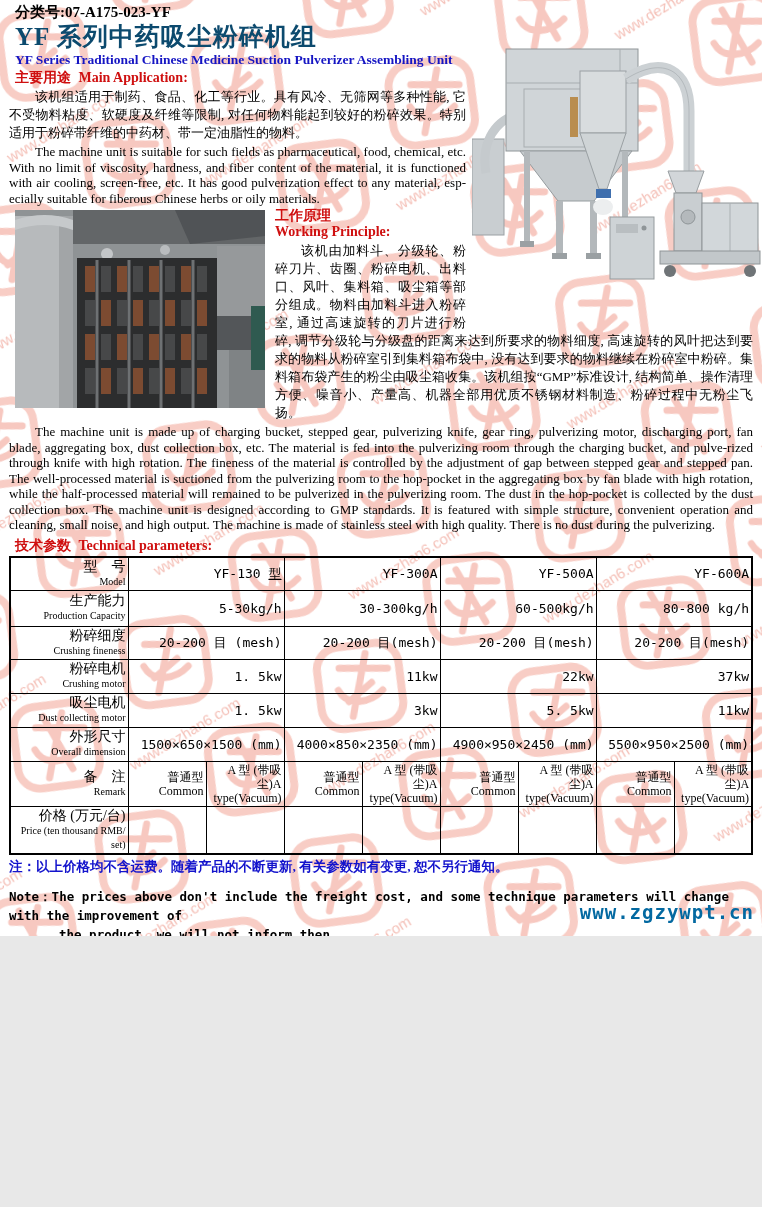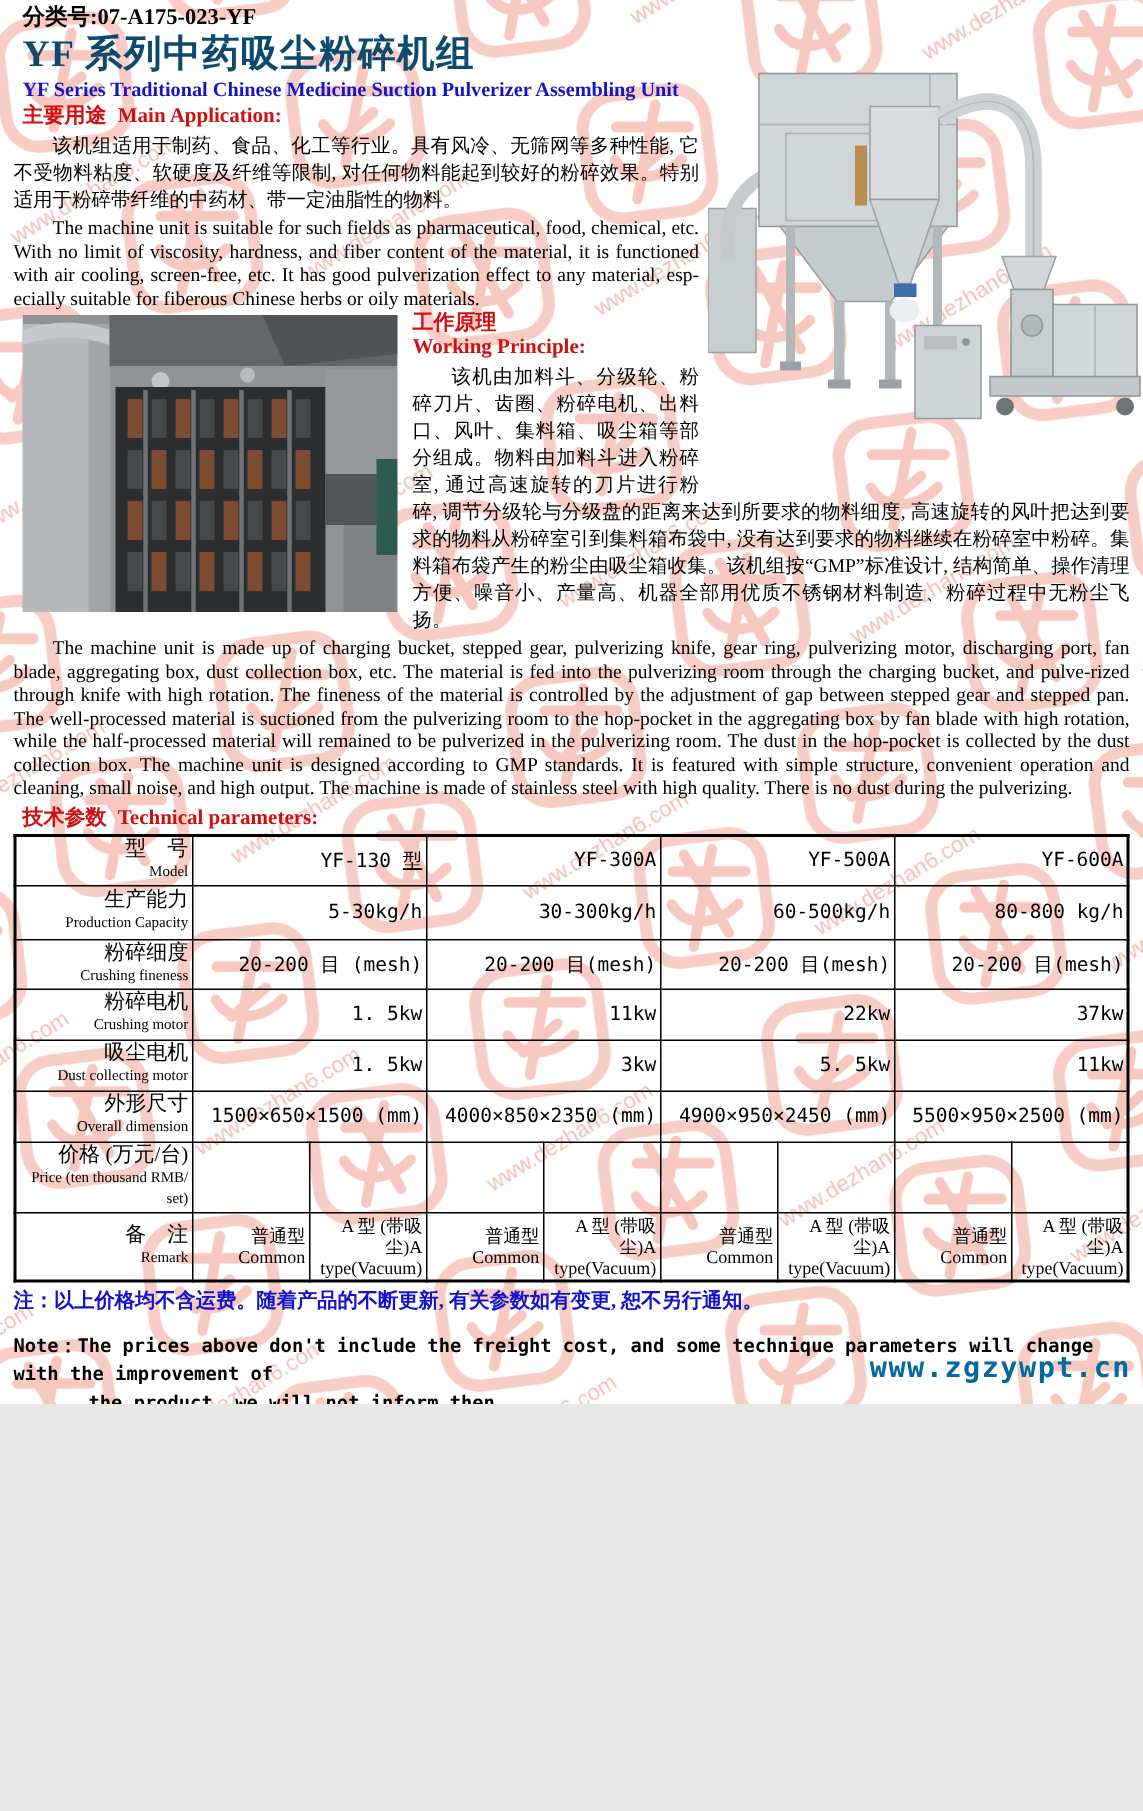--- a/index.html
+++ b/index.html
@@ -273,69 +273,69 @@
               <div class="lzh">外形尺寸</div>
               <div class="len">Overall dimension</div>
             </td>
             <td colspan="2" class="val"><span>1500×650×1500 (mm)</span></td>
             <td colspan="2" class="val"><span>4000×850×2350 (mm)</span></td>
             <td colspan="2" class="val"><span>4900×950×2450 (mm)</span></td>
             <td colspan="2" class="val"><span>5500×950×2500 (mm)</span></td>
           </tr>
           <tr>
             <td class="lbl">
+              <div class="lzh">备　注</div>
+              <div class="len">Remark</div>
+            </td>
+            <td class="val sub">
+              <div>普通型</div>
+              <div>Common</div>
+            </td>
+            <td class="val sub">
+              <div>A 型 (带吸尘)A</div>
+              <div>type(Vacuum)</div>
+            </td>
+            <td class="val sub">
+              <div>普通型</div>
+              <div>Common</div>
+            </td>
+            <td class="val sub">
+              <div>A 型 (带吸尘)A</div>
+              <div>type(Vacuum)</div>
+            </td>
+            <td class="val sub">
+              <div>普通型</div>
+              <div>Common</div>
+            </td>
+            <td class="val sub">
+              <div>A 型 (带吸尘)A</div>
+              <div>type(Vacuum)</div>
+            </td>
+            <td class="val sub">
+              <div>普通型</div>
+              <div>Common</div>
+            </td>
+            <td class="val sub">
+              <div>A 型 (带吸尘)A</div>
+              <div>type(Vacuum)</div>
+            </td>
+          </tr>
+          <tr>
+            <td class="lbl">
               <div class="lzh">价格 (万元/台)</div>
               <div class="len">Price (ten thousand RMB/ set)</div>
             </td>
             <td class="val sub"><span></span></td>
             <td class="val sub"><span></span></td>
             <td class="val sub"><span></span></td>
             <td class="val sub"><span></span></td>
             <td class="val sub"><span></span></td>
             <td class="val sub"><span></span></td>
             <td class="val sub"><span></span></td>
             <td class="val sub"><span></span></td>
-          </tr>
-          <tr>
-            <td class="lbl">
-              <div class="lzh">备　注</div>
-              <div class="len">Remark</div>
-            </td>
-            <td class="val sub">
-              <div>普通型</div>
-              <div>Common</div>
-            </td>
-            <td class="val sub">
-              <div>A 型 (带吸尘)A</div>
-              <div>type(Vacuum)</div>
-            </td>
-            <td class="val sub">
-              <div>普通型</div>
-              <div>Common</div>
-            </td>
-            <td class="val sub">
-              <div>A 型 (带吸尘)A</div>
-              <div>type(Vacuum)</div>
-            </td>
-            <td class="val sub">
-              <div>普通型</div>
-              <div>Common</div>
-            </td>
-            <td class="val sub">
-              <div>A 型 (带吸尘)A</div>
-              <div>type(Vacuum)</div>
-            </td>
-            <td class="val sub">
-              <div>普通型</div>
-              <div>Common</div>
-            </td>
-            <td class="val sub">
-              <div>A 型 (带吸尘)A</div>
-              <div>type(Vacuum)</div>
-            </td>
           </tr>
         </tbody>
     </table>
 
     <div class="note-zh">注：以上价格均不含运费。随着产品的不断更新, 有关参数如有变更, 恕不另行通知。</div>
     <div class="note-en">
       <div>Note：The prices above don't include the freight cost, and some technique parameters will change with the improvement of</div>
       <div class="note-indent">the product, we will not inform then.</div>
     </div>
 

